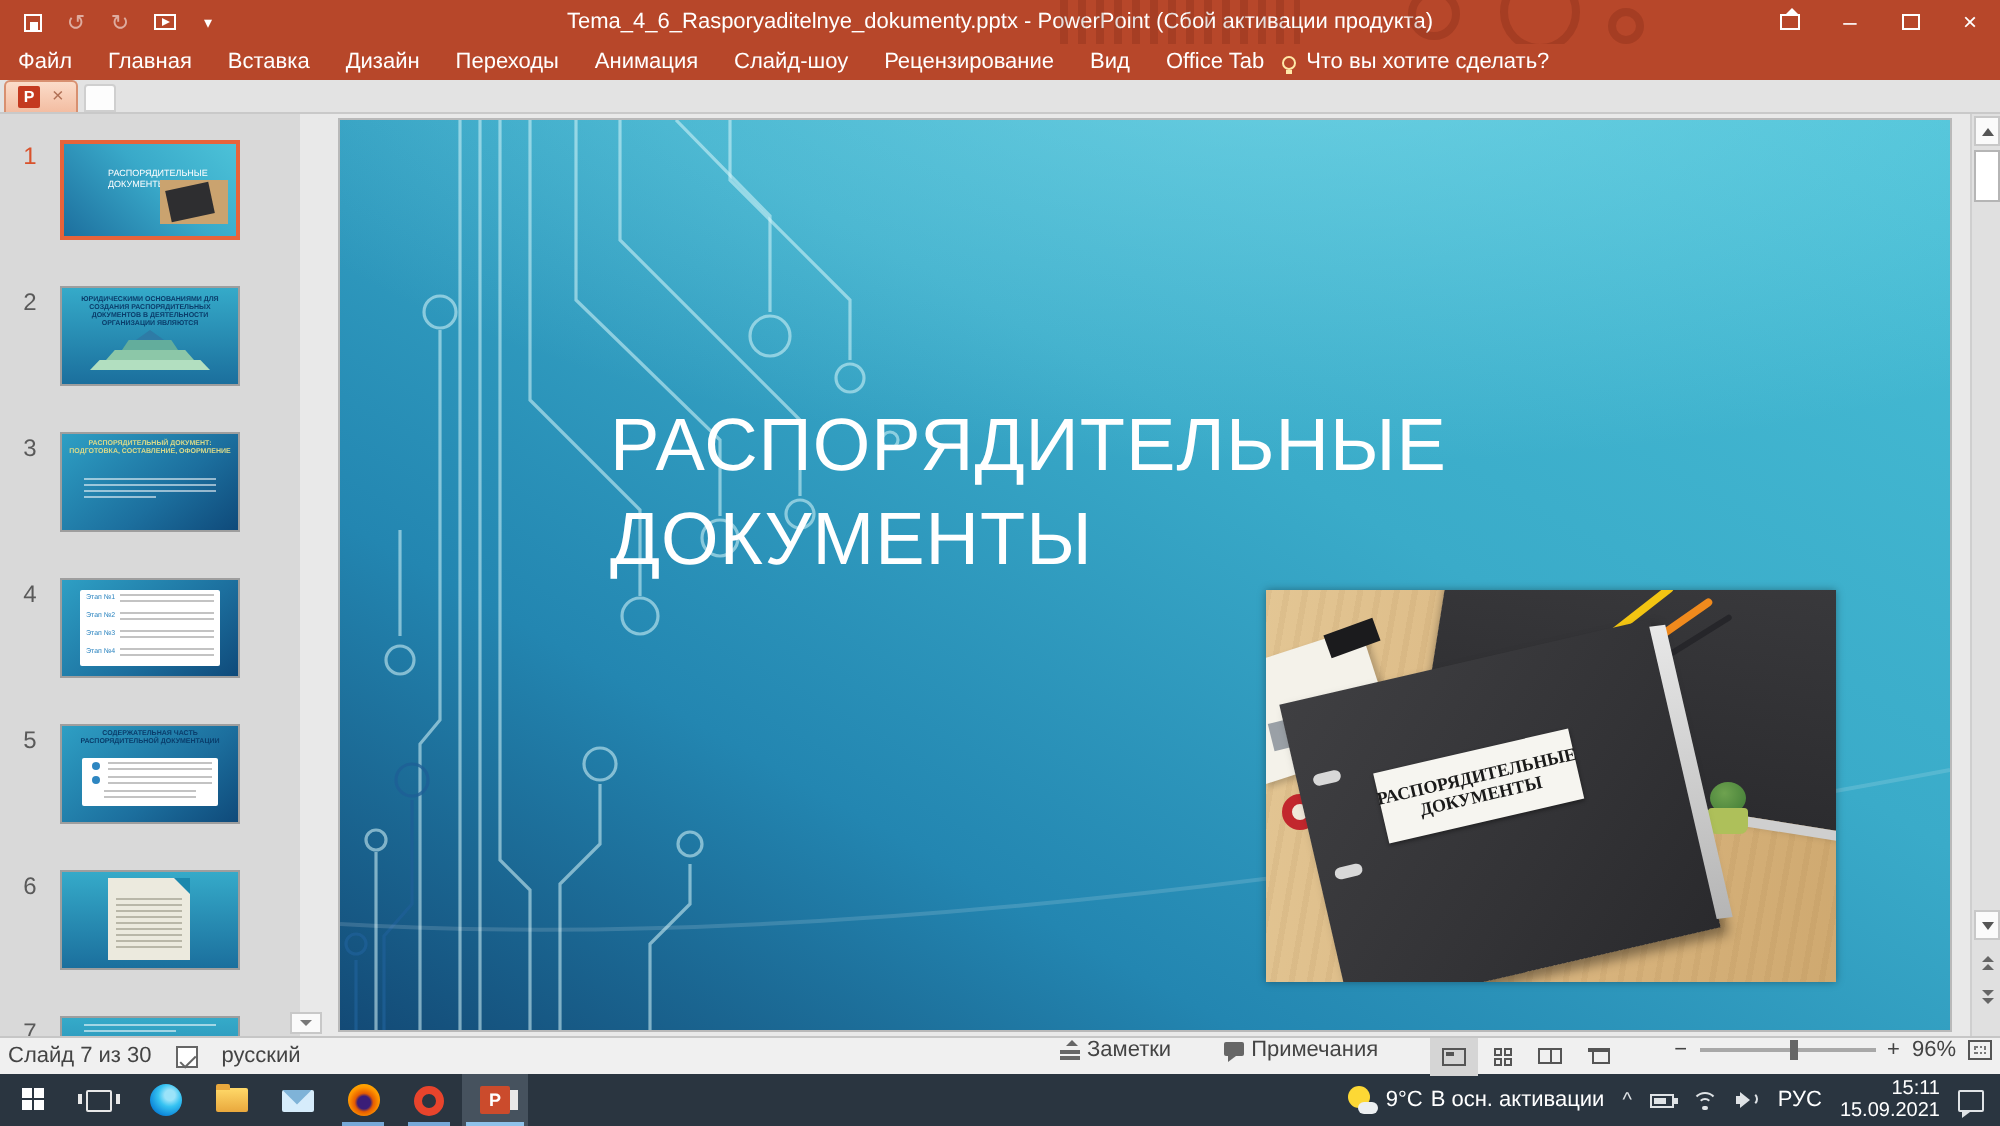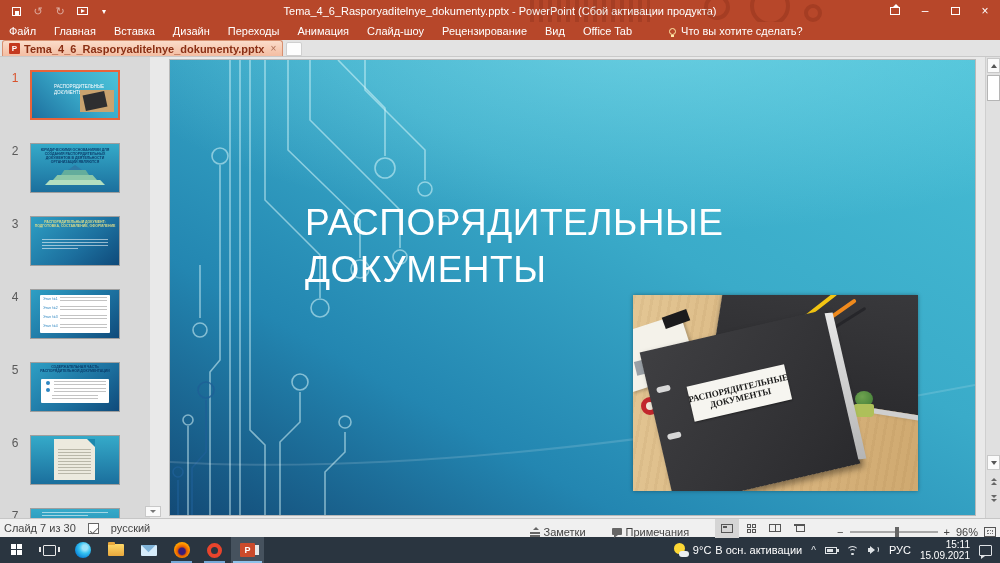--- a/index.html
+++ b/index.html
@@ -24,21 +24,21 @@
   .r3 { width:18px; height:18px; right:28px; top:4px; }
   .win-controls { margin-left:auto; display:flex; z-index:2; }
   .win-btn { width:30px; height:22px; display:flex; align-items:center; justify-content:center; font-size:12px; color:#fff; }
   .i-ribbonopts { width:10px; height:8px; border:1px solid #fff; position:relative; }
   .i-ribbonopts::after { content:""; position:absolute; left:2px; top:-4px; border-bottom:3px solid #fff; border-left:3px solid transparent; border-right:3px solid transparent; }
   .i-restore { width:9px; height:8px; border:1px solid #fff; }
 
   
   .ribbonrow { height:18px; background:#b7472a; color:#fff; display:flex; align-items:center; font-size:11px; }
   .rtab { padding:0 9px; height:100%; display:flex; align-items:center; white-space:nowrap; }
-  .tellme { display:flex; align-items:center; gap:5px; margin-left:28px; white-space:nowrap; }
+  .tellme { display:flex; align-items:center; gap:5px; margin-left:0; white-space:nowrap; }
   .i-bulb { width:7px; height:7px; border:1px solid #ffe9a8; border-radius:50%; position:relative; }
   .i-bulb::after { content:""; position:absolute; left:1px; bottom:-3px; width:3px; height:2px; background:#ffe9a8; }
   .ribbon-right { margin-left:auto; display:flex; align-items:center; gap:12px; padding-right:10px; white-space:nowrap; }
   .i-person { width:9px; height:9px; position:relative; }
   .i-person::before { content:""; position:absolute; left:2.5px; top:0; width:4px; height:4px; border-radius:50%; background:#fff; }
   .i-person::after { content:""; position:absolute; left:0; bottom:0; width:9px; height:4px; border-radius:4px 4px 0 0; background:#fff; }
 
   
   .officetabs { height:17px; background:#e3e3e3; border-bottom:1px solid #c9c9c9; display:flex; align-items:flex-end; padding-left:2px; }
   .filetab { height:16px; display:flex; align-items:center; gap:4px; padding:0 6px; background:linear-gradient(#fbdcc9,#f3bda2); border:1px solid #d89070; border-bottom:none; border-radius:3px 3px 0 0; font-size:11px; font-weight:bold; color:#8a2f14; }
@@ -130,21 +130,21 @@
   .nav-prev { bottom:30px; } .nav-next { bottom:13px; }
   .dbl i { display:block; width:0; height:0; }
   .dbl .u { border-bottom:3px solid #666; border-left:3px solid transparent; border-right:3px solid transparent; }
   .dbl .d { border-top:3px solid #666; border-left:3px solid transparent; border-right:3px solid transparent; }
 
   
   .statusbar { height:19px; background:#f0f0f0; border-top:1px solid #c6c6c6; display:flex; align-items:center; font-size:11px; color:#444; padding:0 4px; }
   .sb-left { display:flex; align-items:center; gap:12px; }
   .i-spell { width:11px; height:11px; border:1px solid #666; position:relative; background:#fff; }
   .i-spell::after { content:""; position:absolute; left:1px; top:4px; width:7px; height:3px; border-left:1.5px solid #666; border-bottom:1.5px solid #666; transform:rotate(-45deg); }
-  .sb-right { margin-left:auto; display:flex; align-items:flex-end; gap:26px; }
+  .sb-right { margin-left:auto; display:flex; align-items:flex-start; gap:26px; }
   .sb-item { display:flex; align-items:center; gap:4px; }
   .i-notes { width:10px; height:9px; position:relative; }
   .i-notes::before { content:""; position:absolute; left:3px; top:0; border-bottom:3px solid #666; border-left:3px solid transparent; border-right:3px solid transparent; }
   .i-notes::after { content:""; position:absolute; left:0; top:5px; width:10px; height:1.5px; background:#666; box-shadow:0 3px 0 #666; }
   .i-comment { width:10px; height:7px; background:#666; border-radius:1px; position:relative; }
   .i-comment::after { content:""; position:absolute; left:2px; bottom:-3px; border-top:3px solid #666; border-right:4px solid transparent; }
   .viewbtns { display:flex; }
   .vbtn { width:24px; height:19px; display:flex; align-items:center; justify-content:center; }
   .vbtn.active { background:#d5d5d5; }
   .iv-normal { width:12px; height:9px; border:1px solid #555; position:relative; }
@@ -251,21 +251,20 @@
   <span class="rtab">Office Tab</span>
   <span class="tellme">
     <span class="i-bulb"></span>
     <span>Что вы хотите сделать?</span>
   </span>
 </div>
 
 <div class="officetabs">
   <span class="filetab">
     <span class="ppt-mini">P</span>
-    <span>Tema_4_6_Rasporyaditelnye_dokumenty.pptx</span>
     <span class="close">×</span>
   </span>
   <span class="newtab-stub"></span>
 </div>
 
 <div class="workarea">
 
   <div class="thumbpanel">
 
     <div class="thumbitem">

